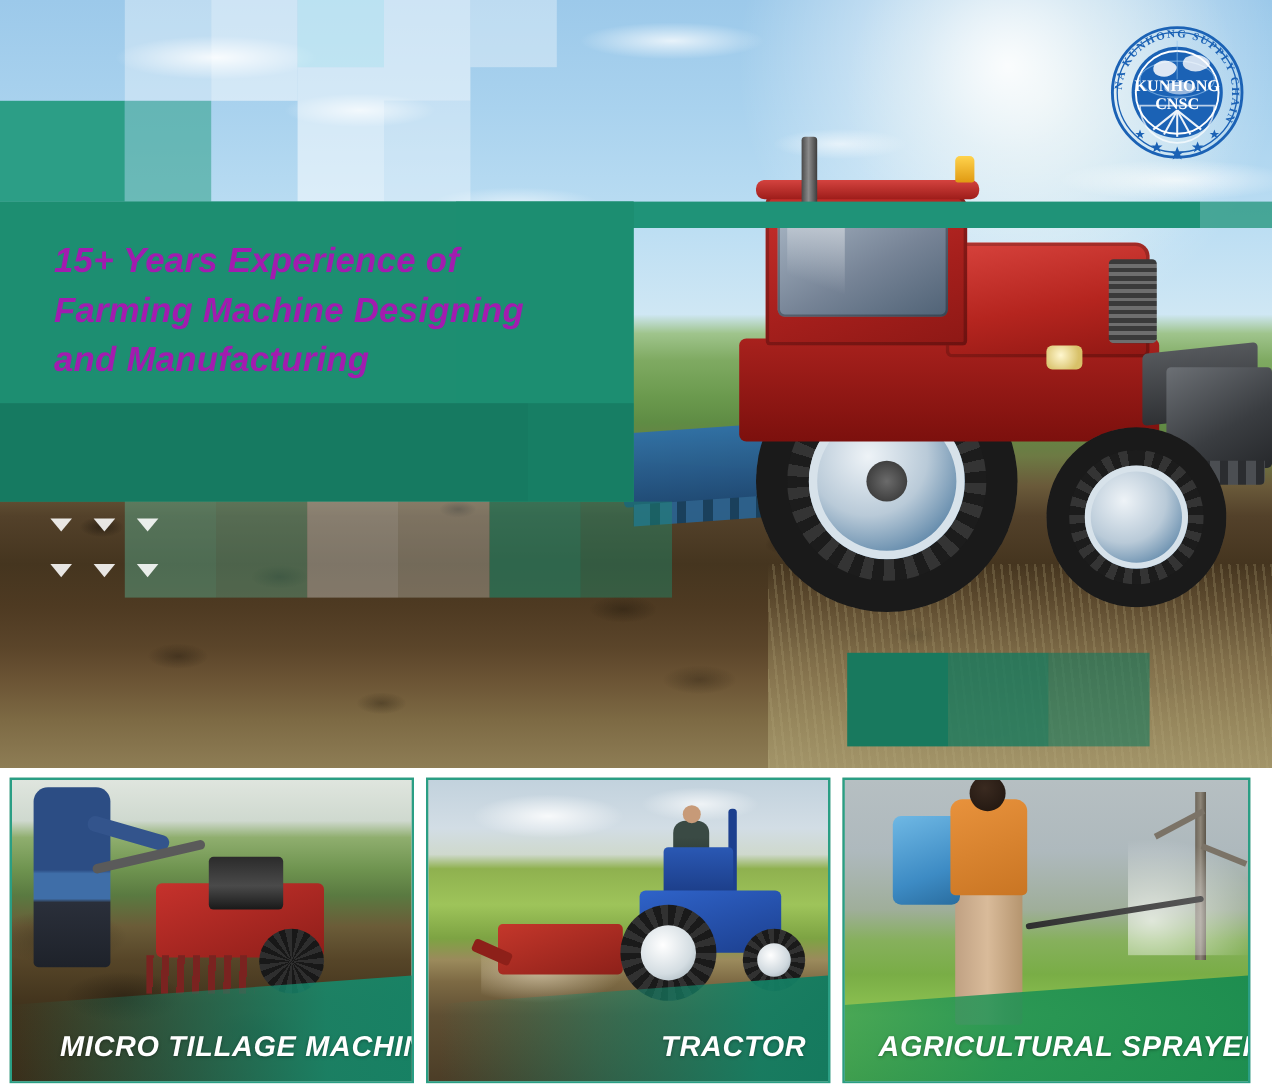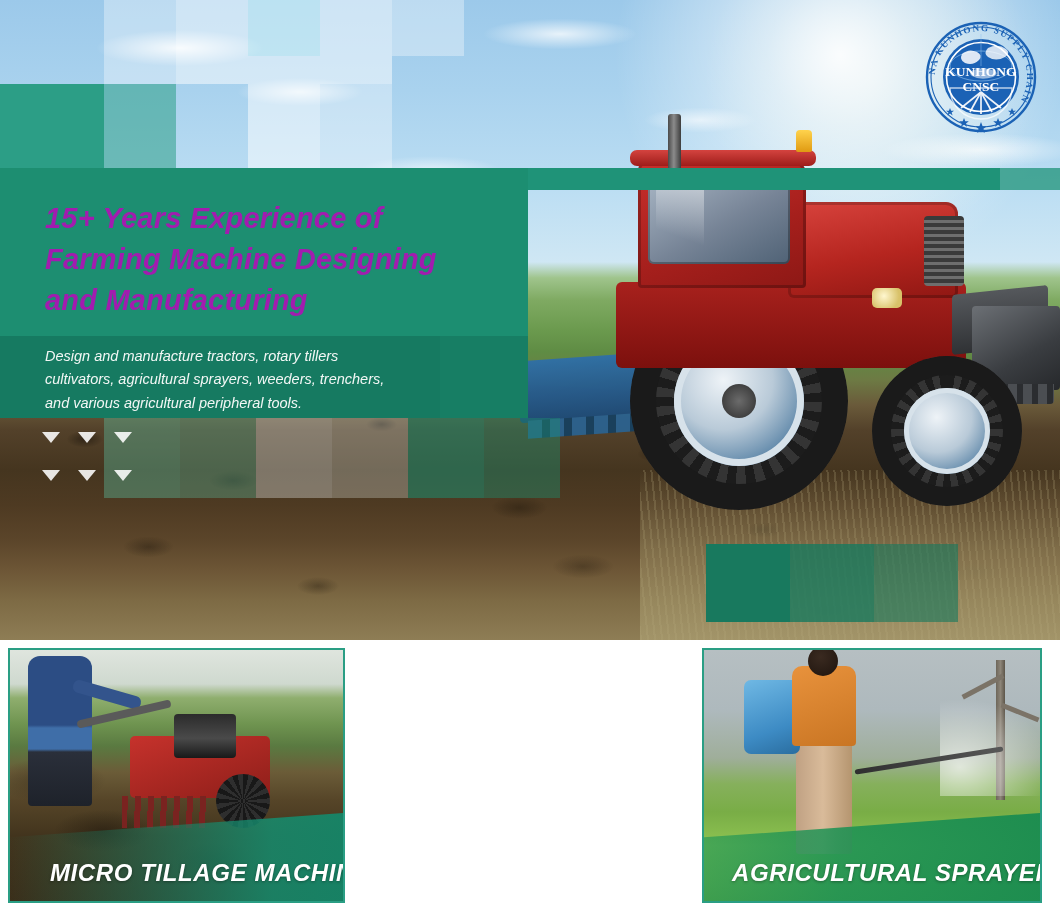--- a/index.html
+++ b/index.html
@@ -559,23 +559,20 @@
     <div class="band-green-2"></div>
 
     <div class="green-panel"></div>
     <div class="green-panel-soft"></div>
     <div class="green-sub"></div>
     <div class="green-sub-2"></div>
 
     <div class="headline">15+ Years Experience of
 Farming Machine Designing
 and Manufacturing</div>
-    <div class="subcopy">Design and manufacture tractors, rotary tillers
-cultivators, agricultural sprayers, weeders, trenchers,
-and various agricultural peripheral tools.</div>
 
     <div class="low-band">
       <div class="low-tile a"></div>
       <div class="low-tile b"></div>
       <div class="low-tile c"></div>
       <div class="low-tile d"></div>
       <div class="low-tile e"></div>
       <div class="low-tile f"></div>
     </div>
 
@@ -644,20 +641,34 @@
         <div class="p1-handle"></div>
         <div class="p1-machine"></div>
         <div class="p1-engine"></div>
         <div class="p1-tines"></div>
         <div class="p1-wheel"></div>
       </div>
       <div class="caption-bar cb1"></div>
       <div class="caption cap1">MICRO TILLAGE MACHINE</div>
     </div>
 
+    <div class="card c2">
+      <div class="card-photo photo2">
+        <div class="p2-dust"></div>
+        <div class="p2-tiller"></div>
+        <div class="p2-rollbar"></div>
+        <div class="p2-driver"></div>
+        <div class="p2-cabin"></div>
+        <div class="p2-tractor-body"></div>
+        <div class="p2-wheel-r"></div>
+        <div class="p2-wheel-f"></div>
+      </div>
+      <div class="caption-bar cb2"></div>
+      <div class="caption cap2">TRACTOR</div>
+    </div>
 
     <div class="card c3">
       <div class="card-photo photo3">
         <div class="p3-tree"></div>
         <div class="p3-trunk"></div>
         <div class="p3-branch1"></div>
         <div class="p3-branch2"></div>
         <div class="p3-spray"></div>
         <div class="p3-person-legs"></div>
         <div class="p3-tank"></div>

